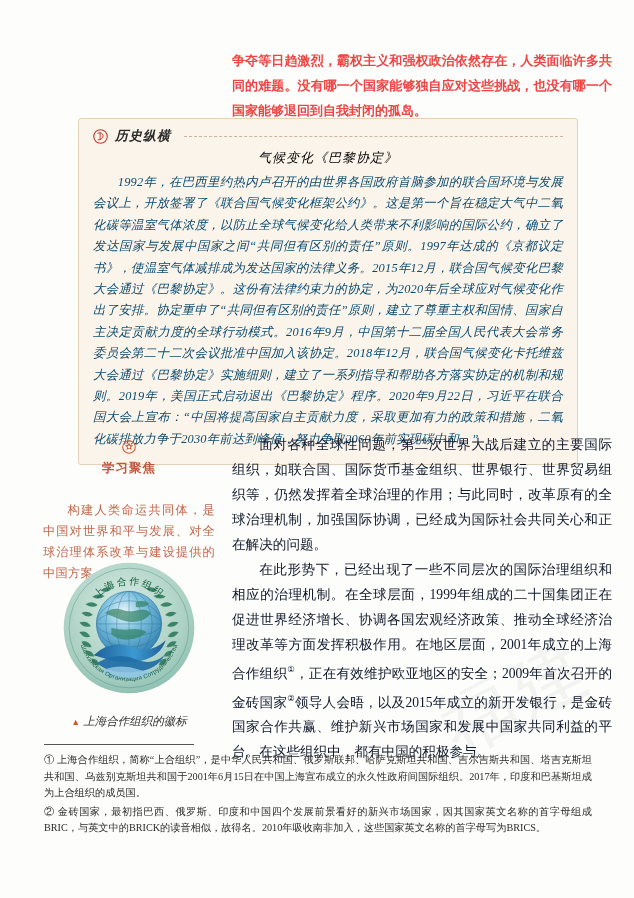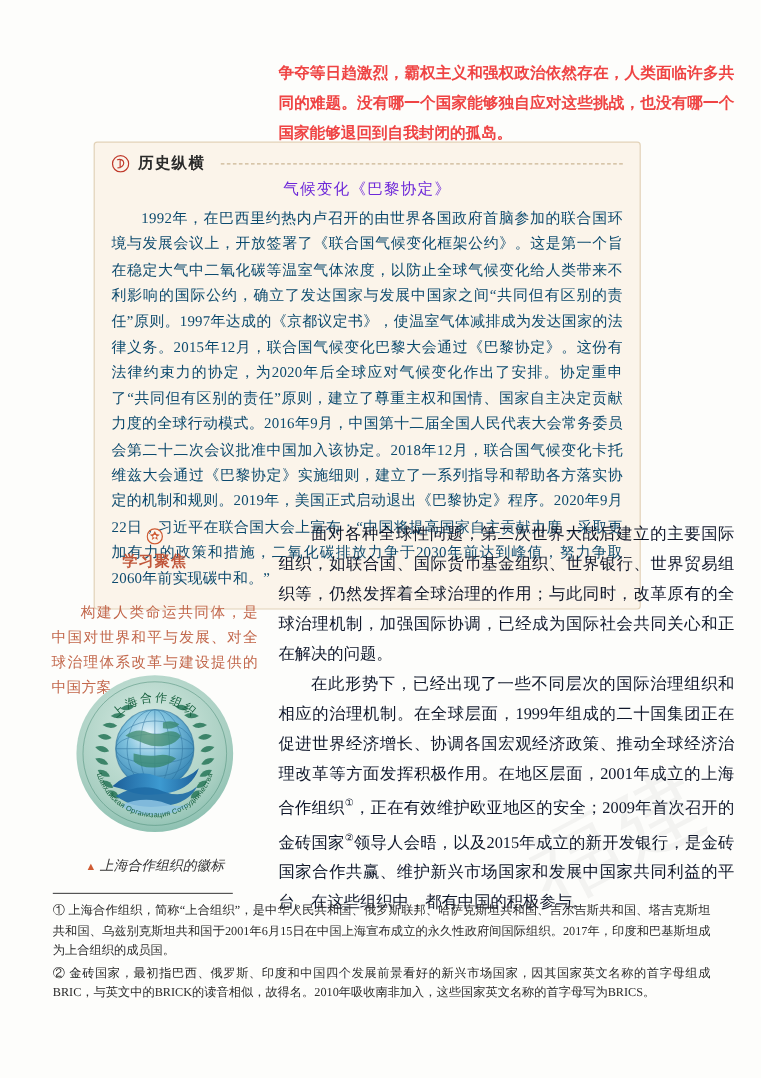--- a/index.html
+++ b/index.html
@@ -37,26 +37,27 @@
     line-height:25px;
     color:#ef4444;
     text-align:justify;
     font-family:"Liberation Serif","DejaVu Serif",serif;
     font-weight:bold;
   }
 
   
   .hist-box{
     position:absolute;
-    left:78px;top:118px;width:456px;
+    left:78px;top:118px;width:500px;
     background:#fbf4ea;
     border:1px solid #e2d2b8;
     border-radius:3px;
     box-sizing:border-box;
     padding:8px 14px 14px 14px;
+    font-style:italic;
   }
   .hist-head{
     display:flex;align-items:center;gap:7px;
     margin-bottom:2px;
   }
   .hist-head .label{
     font-size:13px;font-weight:bold;color:#2a2a2a;
     font-family:"Liberation Sans","DejaVu Sans",sans-serif;
     letter-spacing:1px;
     white-space:nowrap;
@@ -66,21 +67,21 @@
   }
   .ico-hist{
     width:15px;height:15px;flex:0 0 15px;position:relative;
   }
   .ico-learn{
     width:14px;height:14px;flex:0 0 14px;position:relative;
   }
   .hist-title{
     text-align:center;
     font-size:13px;
-    color:#6d28d9;
+    color:#000000;
     margin:4px 0 5px 0;
     font-family:"Liberation Serif","DejaVu Serif",serif;
     letter-spacing:1px;
   }
   .hist-body{
     font-size:12.4px;
     line-height:21.4px;
     color:#0c4a6e;
     text-align:justify;
     text-indent:2em;

